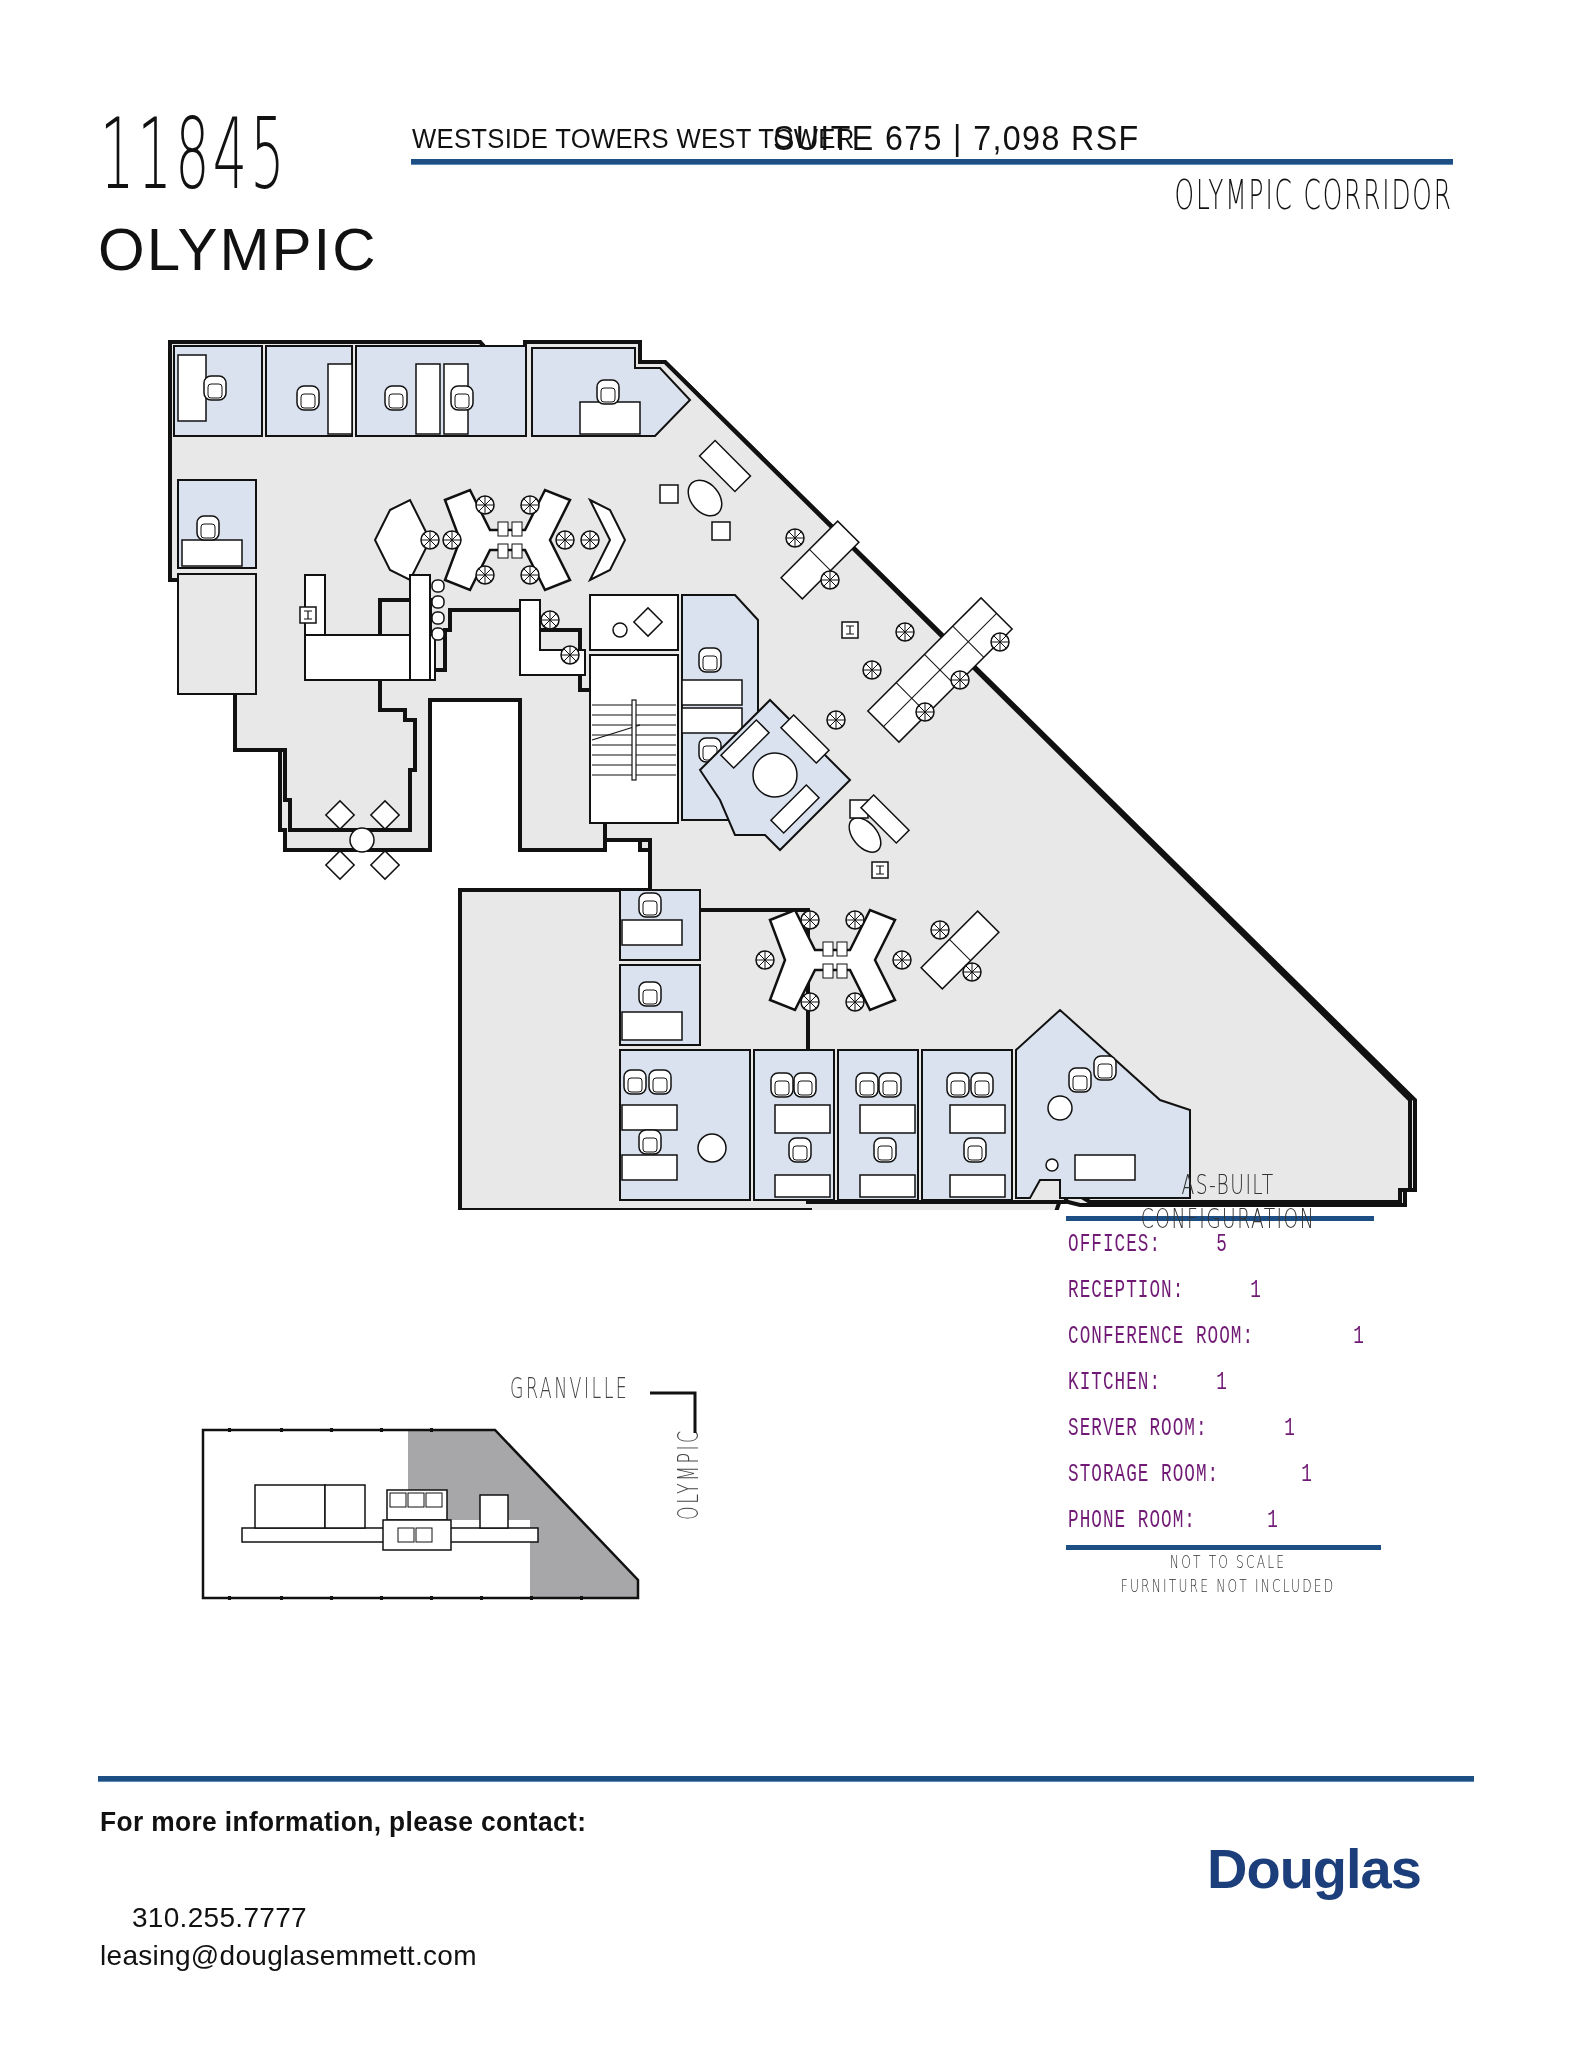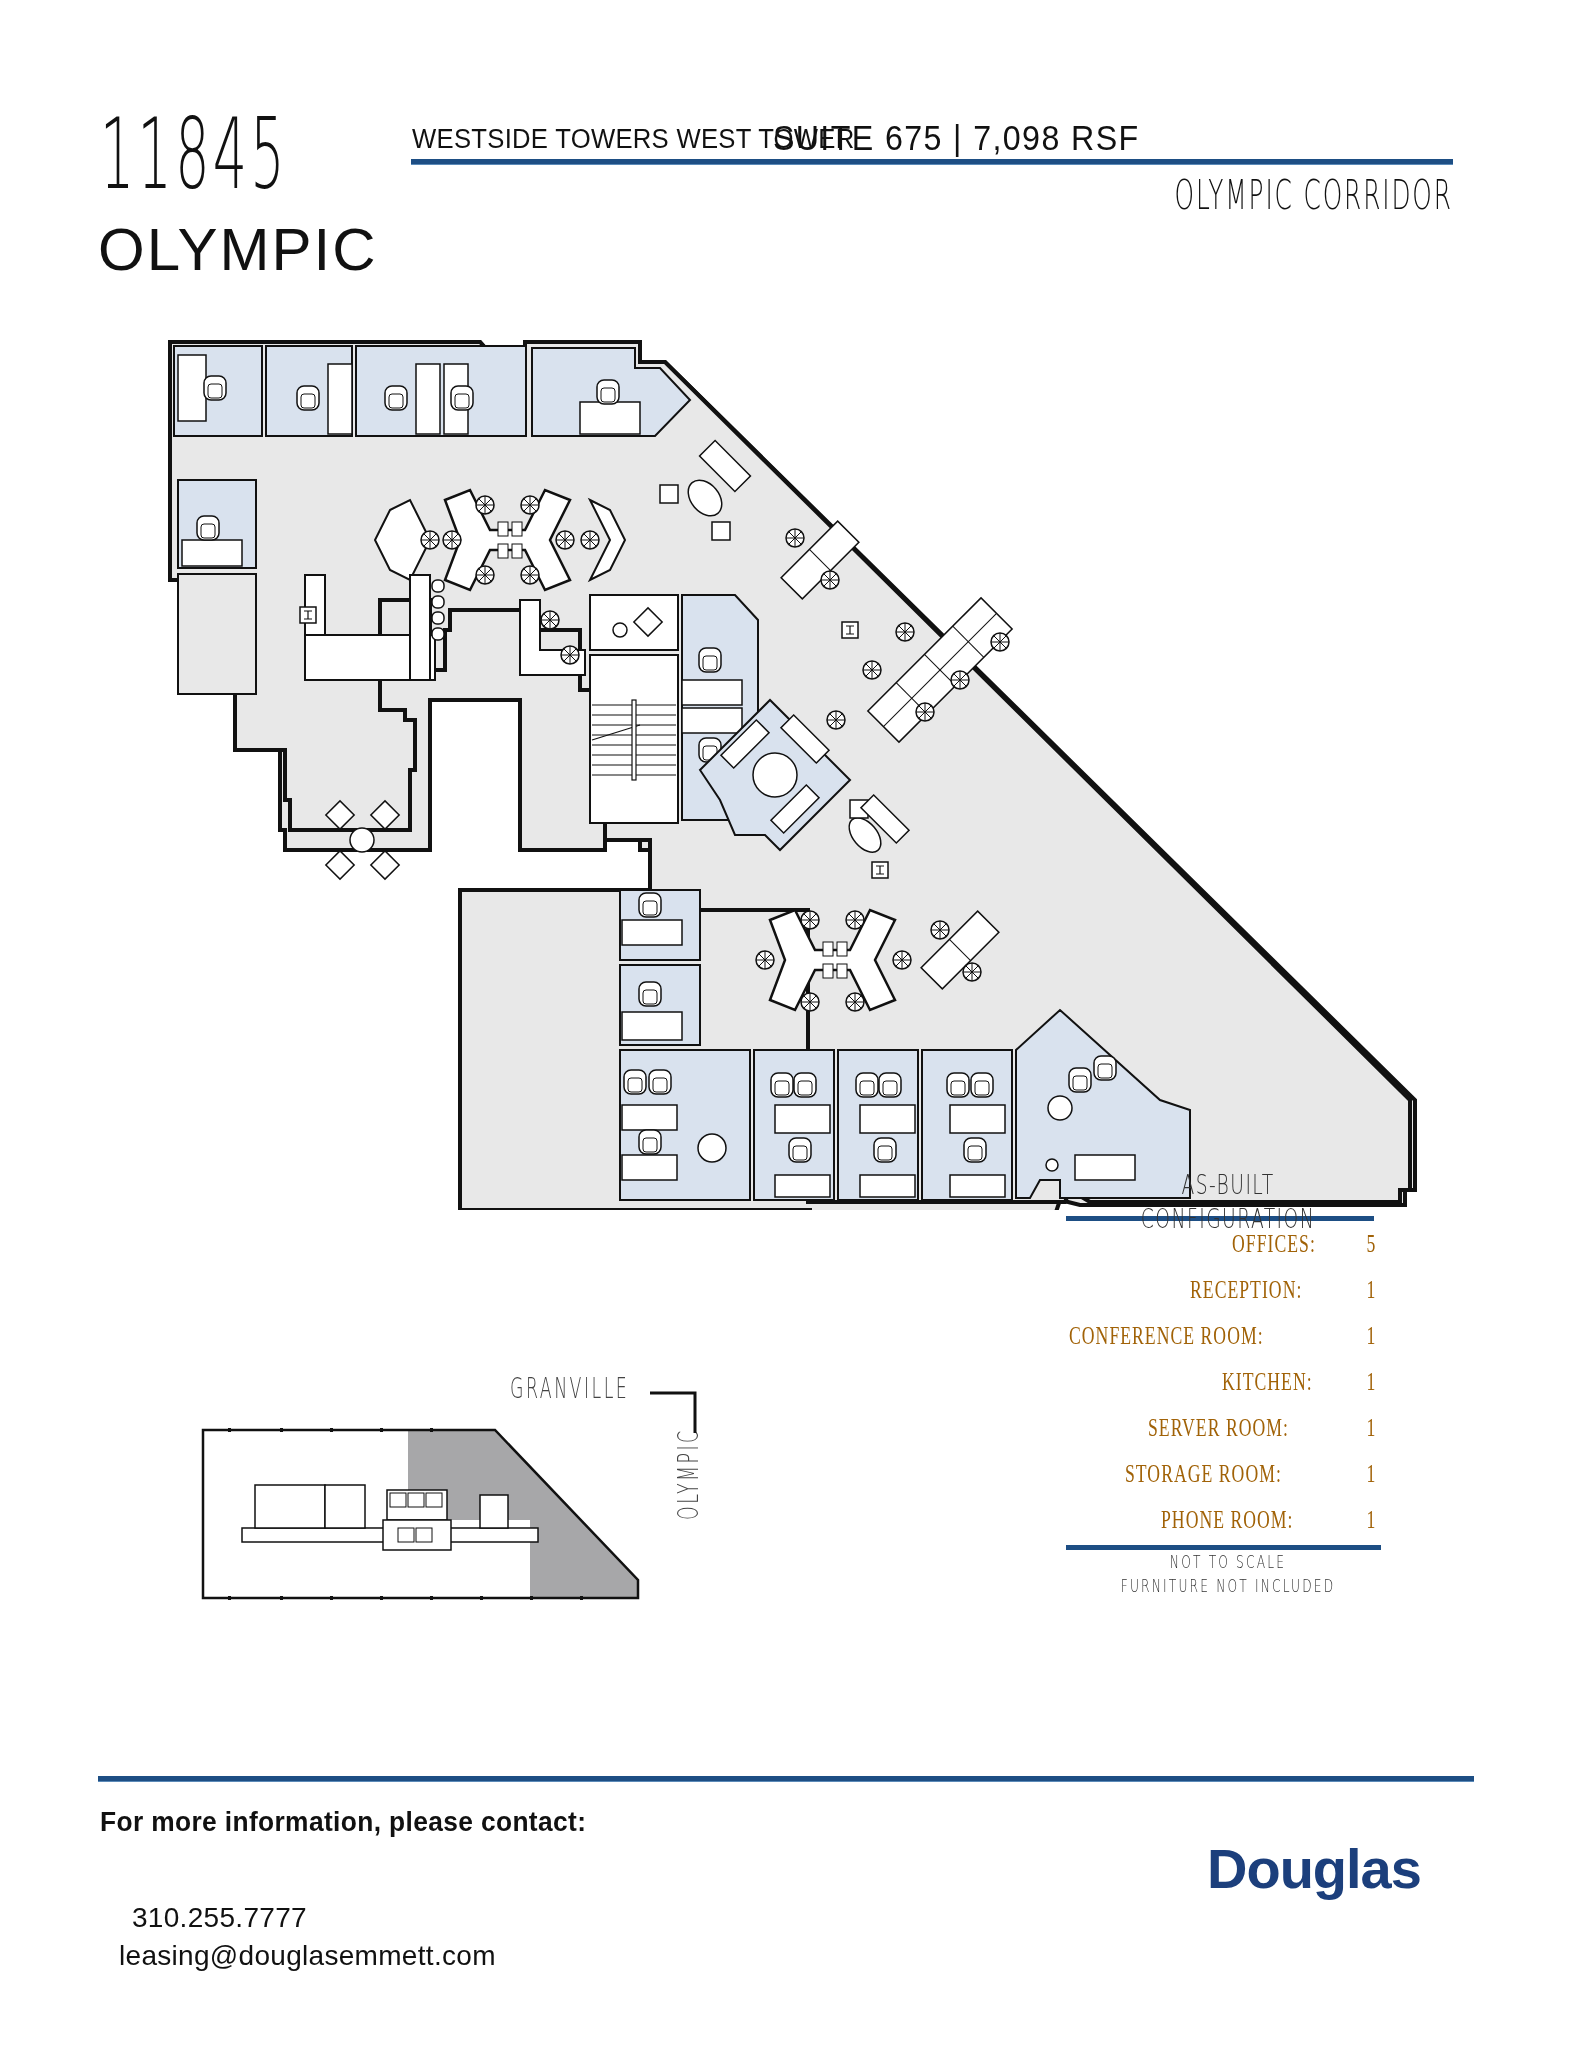--- a/index.html
+++ b/index.html
@@ -14,36 +14,36 @@
   .header-rule { left: 411px; top: 159px; width: 1042px; height: 5px; background: #1d4e84; border-bottom: 1px solid #5b8ab8; }
   .corridor { right: 130px; top: 175px; font-family: "DejaVu Sans", sans-serif; font-weight: 200; font-size: 40px; letter-spacing: 3px; color: #111; transform: scaleX(0.62); transform-origin: right top; line-height: 1; }
 
   
   .plan { left: 160px; top: 330px; width: 1260px; height: 880px; }
 
   
   .config { left: 1068px; top: 1168px; width: 320px; }
   .config-title { text-align: center; font-family: "DejaVu Sans", sans-serif; font-weight: 200; font-size: 26px; letter-spacing: 2px; color: #333; transform: scaleX(0.72); transform-origin: center top; height: 34px; line-height: 34px; }
   .config-rule { height: 5px; background: #1d4e84; margin-top: 14px; width: 308px; margin-left: -2px; }
-  .config-row { display: flex; justify-content: flex-end; height: 46px; line-height: 46px; font-family: Liberation Serif, serif; font-weight: 200; font-size: 26px; letter-spacing: 1.5px; color: #a16207; }
+  .config-row { display: flex; justify-content: flex-start; height: 46px; line-height: 46px; font-family: Liberation Mono, monospace; font-weight: 200; font-size: 26px; letter-spacing: 1.5px; color: #701a75; }
   .config-row .lbl { transform: scaleX(0.68); transform-origin: left center; white-space: nowrap; }
   .config-row .val { transform: scaleX(0.68); transform-origin: right center; padding-right: 18px; }
   .config-rule-bottom { height: 5px; background: #1d4e84; width: 315px; margin-left: -2px; margin-top: 2px; }
   .config-note { text-align: center; font-family: "DejaVu Sans", sans-serif; font-weight: 200; font-size: 17px; letter-spacing: 3px; color: #333; line-height: 24px; transform: scaleX(0.72); transform-origin: center top; width: 320px; }
 
   
   .keyplan { left: 180px; top: 1360px; width: 550px; height: 250px; }
   .kp-granville { left: 510px; top: 1372px; font-family: "DejaVu Sans", sans-serif; font-weight: 200; font-size: 28px; letter-spacing: 4px; color: #444; transform: scaleX(0.62); transform-origin: left top; }
   .kp-olympic { left: 672px; top: 1520px; font-family: "DejaVu Sans", sans-serif; font-weight: 200; font-size: 28px; letter-spacing: 4px; color: #444; transform: rotate(-90deg) scaleX(0.62); transform-origin: left top; }
 
   
   .footer-rule { left: 98px; top: 1776px; width: 1376px; height: 5px; background: #1d4e84; border-bottom: 1px solid #5b8ab8; }
   .contact-heading { left: 100px; top: 1806px; font-size: 28px; font-weight: bold; letter-spacing: 0.4px; color: #111; transform: scaleX(0.94); transform-origin: left top; }
   .contact-phone { left: 100px; top: 1902px; font-size: 28px; color: #111; letter-spacing: 0.3px; margin-left: 32px; }
-  .contact-email { left: 100px; top: 1940px; font-size: 28px; color: #111; letter-spacing: 0.3px; margin-left: 19px; }
+  .contact-email { left: 100px; top: 1940px; font-size: 28px; color: #111; letter-spacing: 0.3px; }
   .logo { left: 1207px; top: 1838px; color: #1c3f7c; font-family: "Liberation Sans", sans-serif; font-weight: bold; font-size: 56px; line-height: 62px; letter-spacing: -1px; }
   .logo div { white-space: nowrap; }
 </style>
 </head>
 <body>
 
 <div class="abs addr-number">11845</div>
 <div class="abs addr-street">OLYMPIC</div>
 <div class="abs building-name">WESTSIDE TOWERS WEST TOWER</div>
 <div class="abs suite-info">SUITE 675 | 7,098 RSF</div>

